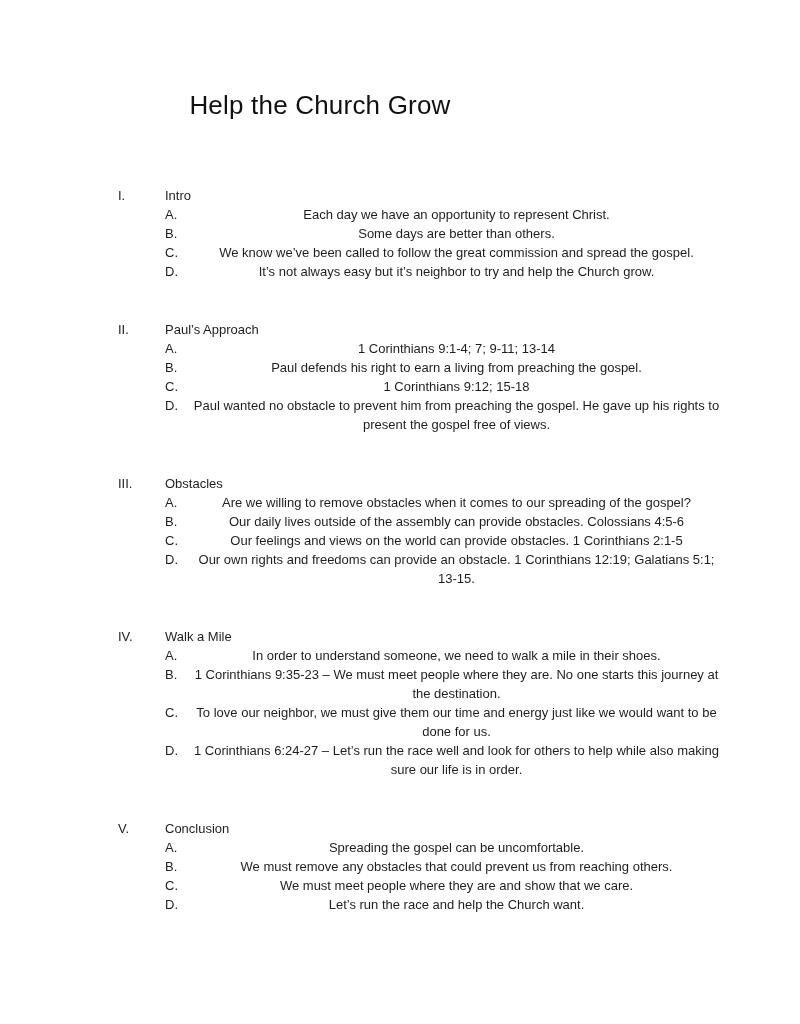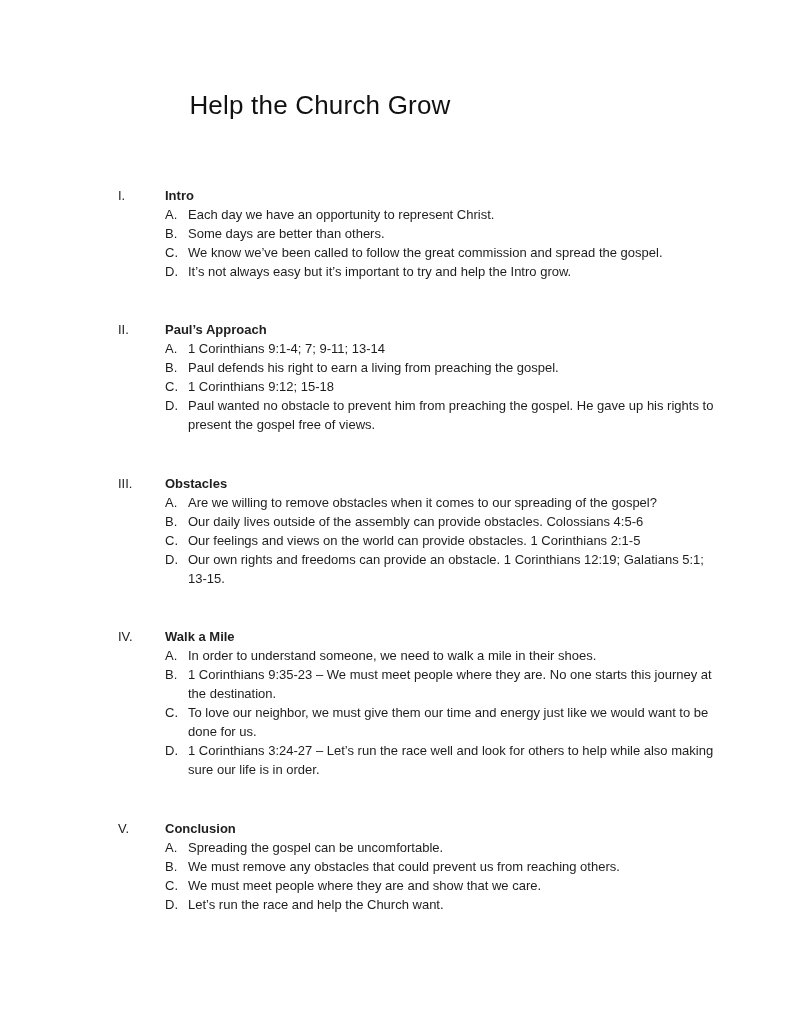--- a/index.html
+++ b/index.html
@@ -11,26 +11,26 @@
   .title {
     position: absolute; left: 0; width: 640px; top: 90px;
     text-align: center; font-size: 26px; color: #111;
     letter-spacing: 0.2px;
   }
   .section { position: absolute; left: 0; width: 800px; }
   .sec-num {
     position: absolute; left: 118px; top: 0; font-size: 13px; line-height: 19px;
   }
   .sec-head {
-    position: absolute; left: 165px; top: 0; font-size: 13px; line-height: 19px; font-weight: bold;
+    position: absolute; left: 165px; top: 0; font-size: 13px; line-height: 19px;
   }
   .items { position: absolute; left: 165px; top: 19px; width: 560px; }
   .item { position: relative; padding-left: 23px; font-size: 13px; line-height: 19px; }
   .item-letter { position: absolute; left: 0; top: 0; }
-  .item-text { display: block; }
+  .item-text { display: block; text-align: center; }
 </style>
 </head>
 <body>
 
 <div>
   <div class="title">Help the Church Grow</div>
 
   <div class="section" style="top:186px;">
     <span class="sec-num">I.</span>
     <span class="sec-head">Intro</span>
@@ -42,21 +42,21 @@
       <div class="item">
           <span class="item-letter">B.</span>
           <span class="item-text">Some days are better than others.</span>
         </div>
       <div class="item">
           <span class="item-letter">C.</span>
           <span class="item-text">We know we’ve been called to follow the great commission and spread the gospel.</span>
         </div>
       <div class="item">
           <span class="item-letter">D.</span>
-          <span class="item-text">It’s not always easy but it’s important to try and help the Intro grow.</span>
+          <span class="item-text">It’s not always easy but it’s neighbor to try and help the Church grow.</span>
         </div>
     </div>
   </div>
 
   <div class="section" style="top:320px;">
     <span class="sec-num">II.</span>
     <span class="sec-head">Paul’s Approach</span>
     <div class="items">
       <div class="item">
           <span class="item-letter">A.</span>
@@ -111,21 +111,21 @@
       <div class="item">
           <span class="item-letter">B.</span>
           <span class="item-text">1 Corinthians 9:35-23 – We must meet people where they are. No one starts this journey at the destination.</span>
         </div>
       <div class="item">
           <span class="item-letter">C.</span>
           <span class="item-text">To love our neighbor, we must give them our time and energy just like we would want to be done for us.</span>
         </div>
       <div class="item">
           <span class="item-letter">D.</span>
-          <span class="item-text">1 Corinthians 3:24-27 – Let’s run the race well and look for others to help while also making sure our life is in order.</span>
+          <span class="item-text">1 Corinthians 6:24-27 – Let’s run the race well and look for others to help while also making sure our life is in order.</span>
         </div>
     </div>
   </div>
 
   <div class="section" style="top:819px;">
     <span class="sec-num">V.</span>
     <span class="sec-head">Conclusion</span>
     <div class="items">
       <div class="item">
           <span class="item-letter">A.</span>

